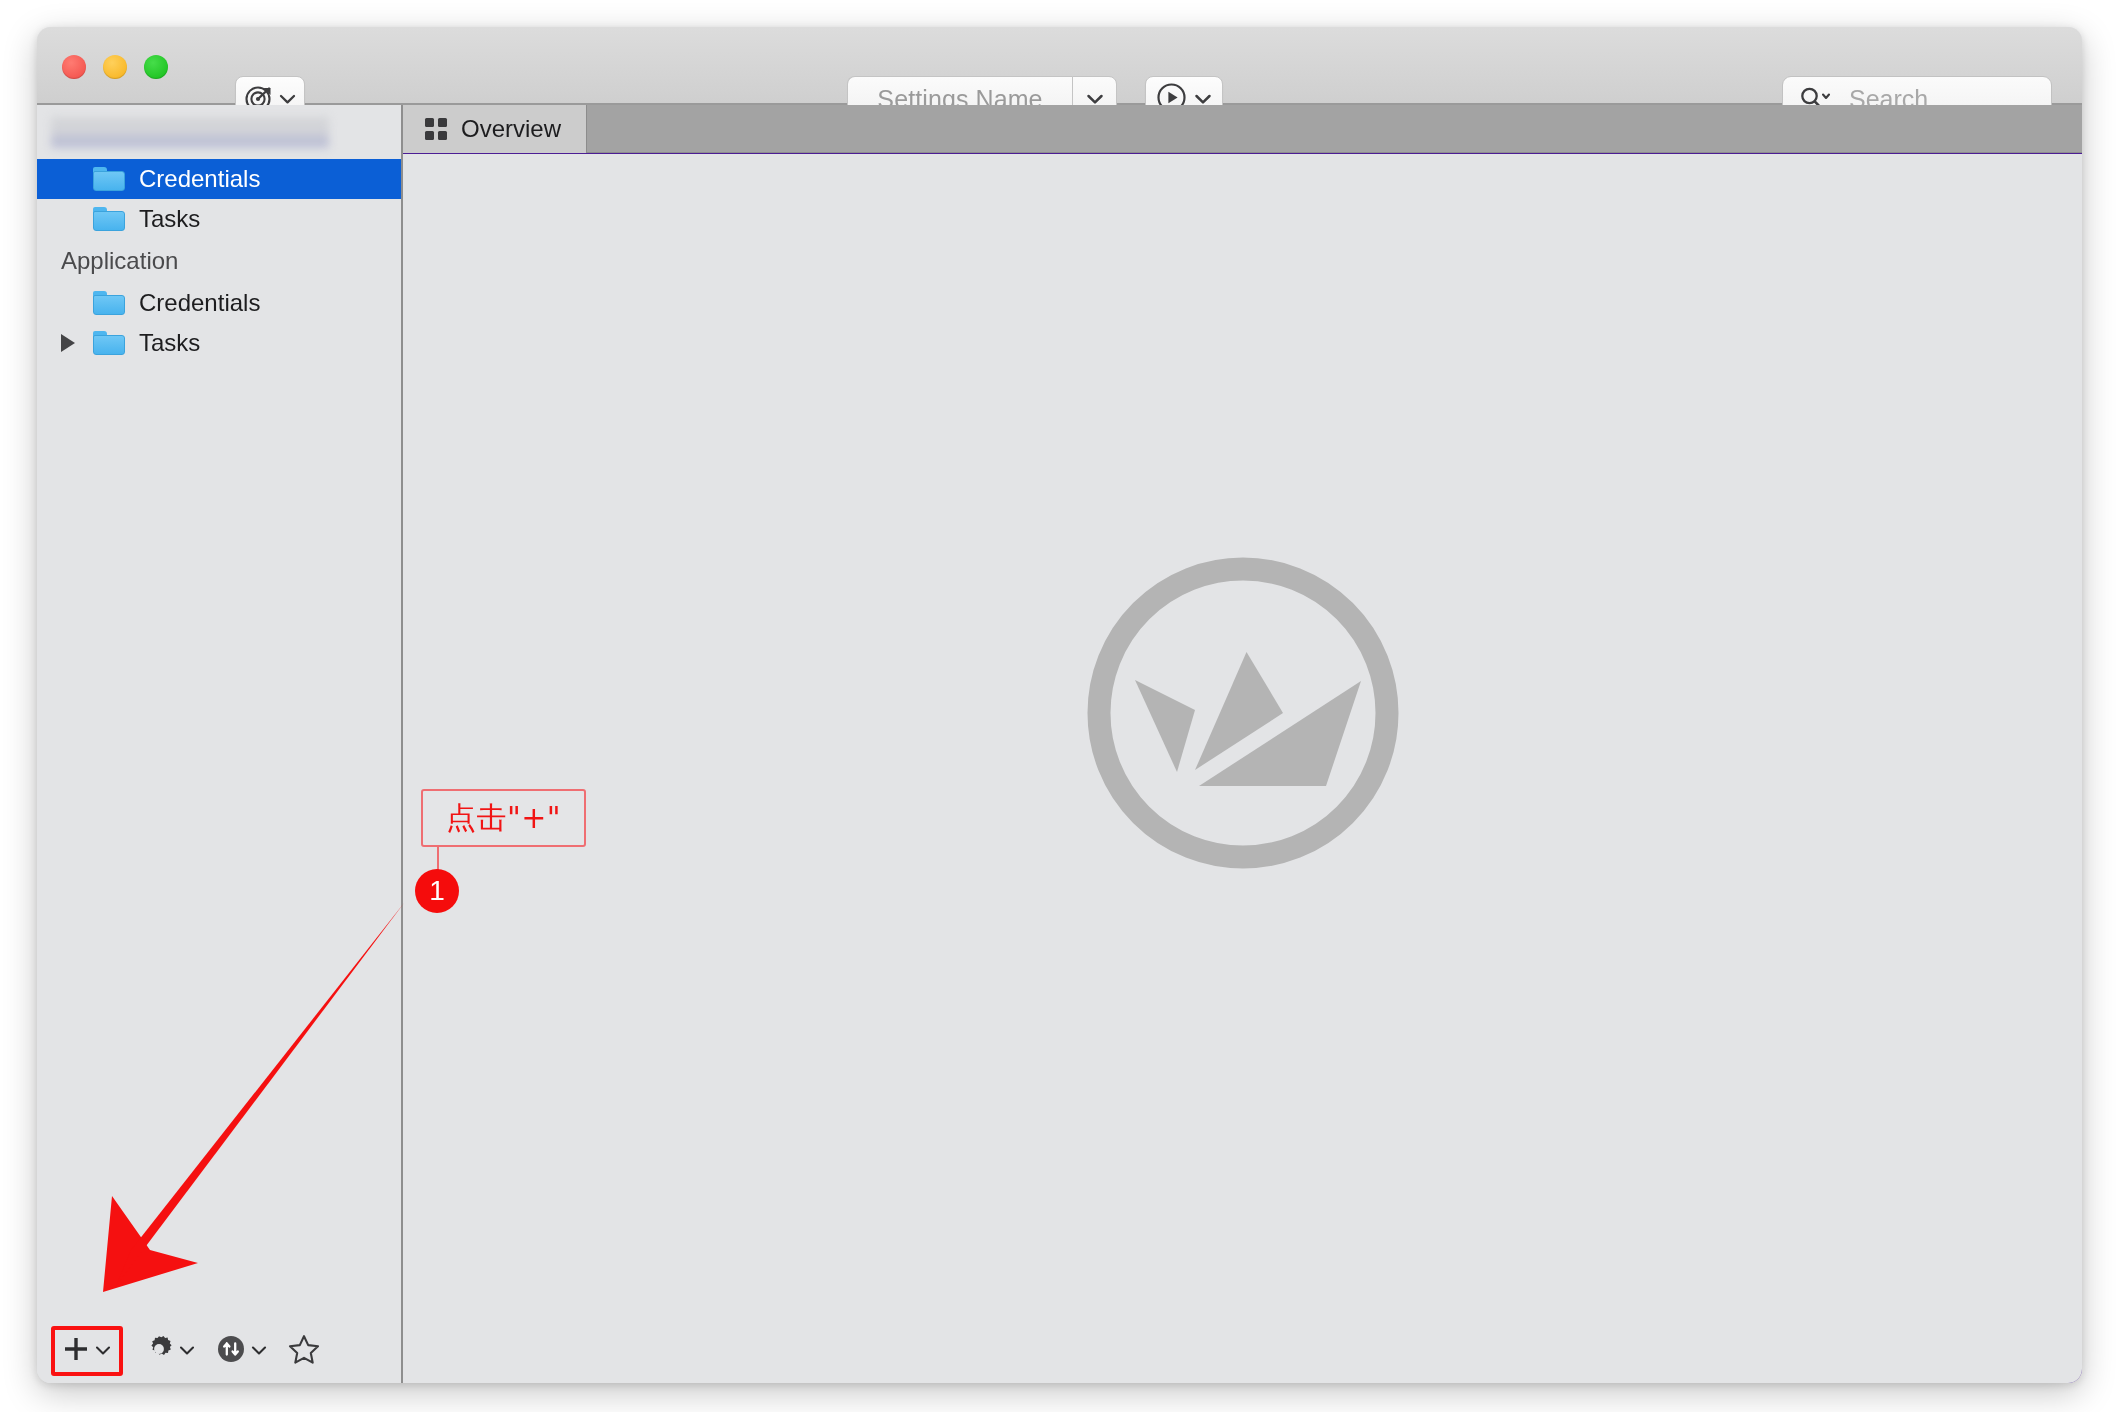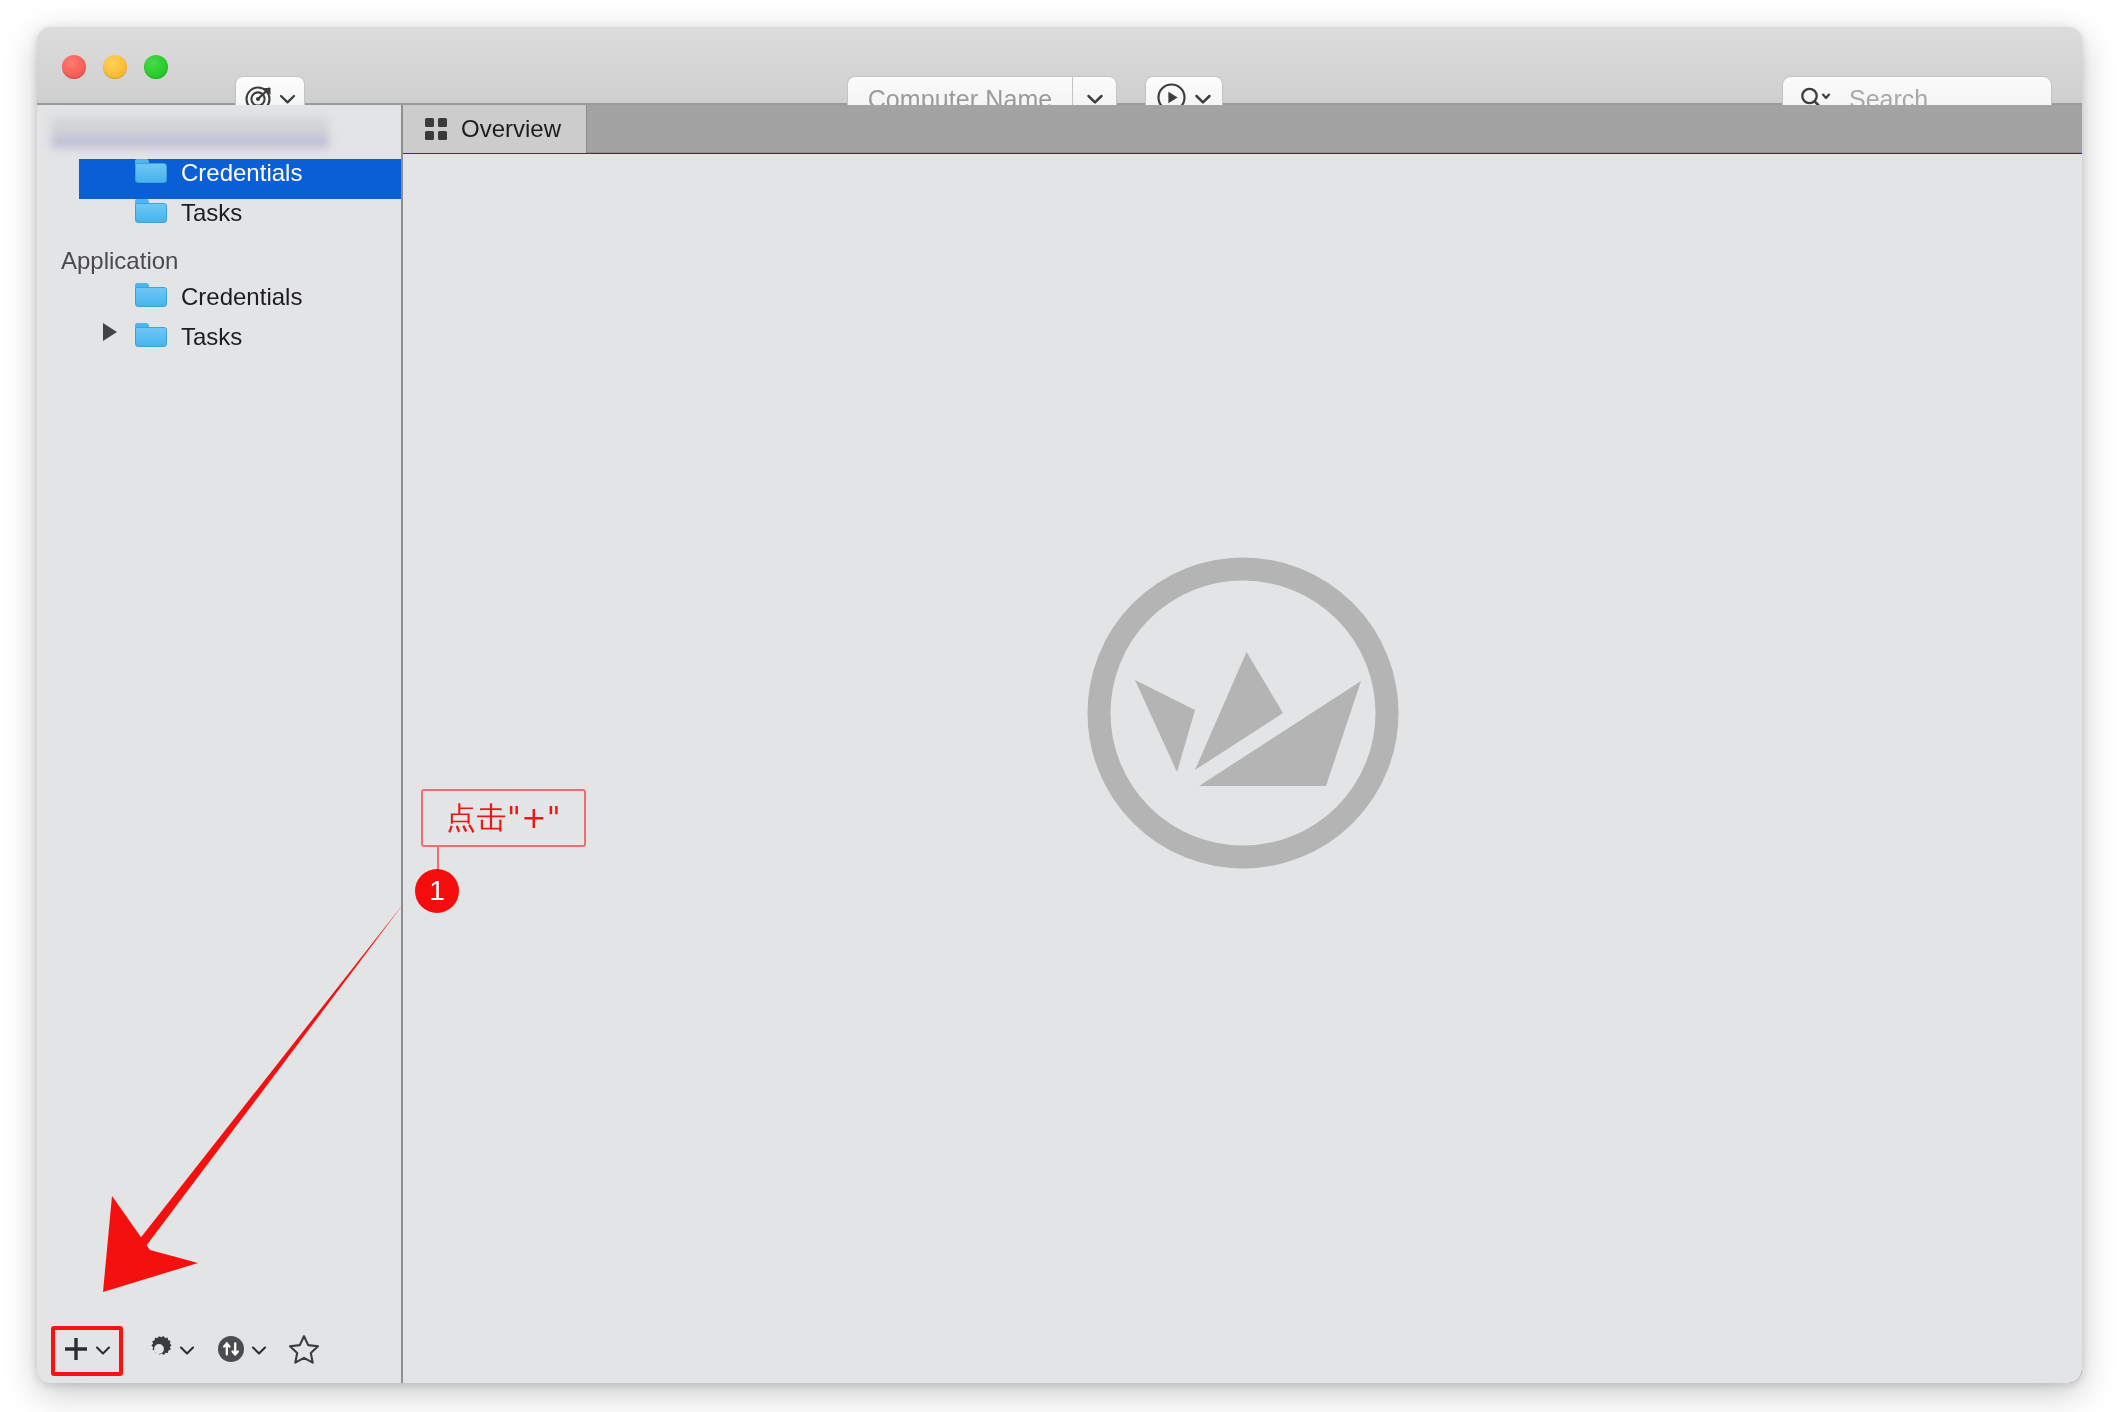--- a/index.html
+++ b/index.html
@@ -179,26 +179,25 @@
 
   #sidebar-list {
     position: absolute;
     left: 0;
     top: 54px;
     width: 100%;
   }
 
   .sb-row {
     display: flex;
-    align-items: flex-start;
+    align-items: center;
     height: 40px;
     font-size: 24px;
     color: #1d1d1f;
     position: relative;
-    margin-left: 42px;
   }
   .sb-row.selected {
     background: #0b5fd6;
     color: #ffffff;
   }
   .sb-group-label {
     display: flex;
     align-items: center;
     height: 44px;
     padding-left: 24px;
@@ -413,21 +412,21 @@
         </span>
         <span>
           <svg width="17" height="12" viewBox="0 0 17 12">
             <path d="M2 3 L8.5 9.4 L15 3" stroke="#3d3d3f" stroke-width="2.3" fill="none" stroke-linecap="round" stroke-linejoin="round"></path>
           </svg>
         </span>
       </div>
 
       <div id="combo-group">
         <div id="computer-name-field">
-          <span id="computer-name-value">Computer Name</span>
+          <span id="computer-name-value">Settings Name</span>
         </div>
         <div id="computer-name-chevron">
           <span>
             <svg width="18" height="12" viewBox="0 0 18 12">
               <path d="M2.5 3 L9 9.4 L15.5 3" stroke="#3d3d3f" stroke-width="2.5" fill="none" stroke-linecap="round" stroke-linejoin="round"></path>
             </svg>
           </span>
         </div>
       </div>
 

